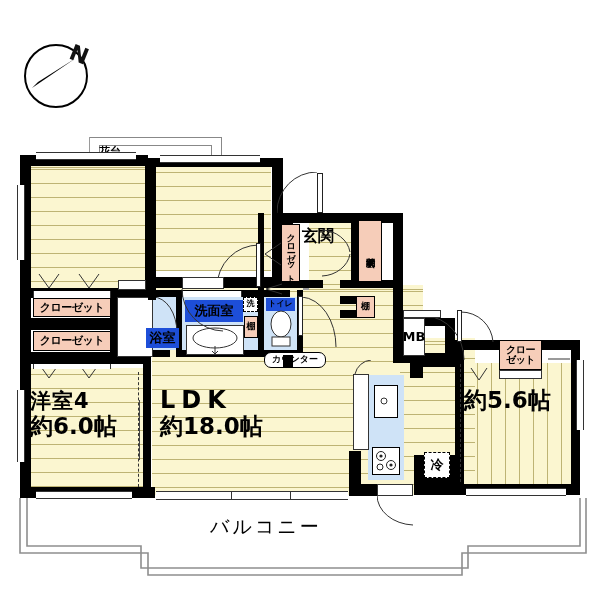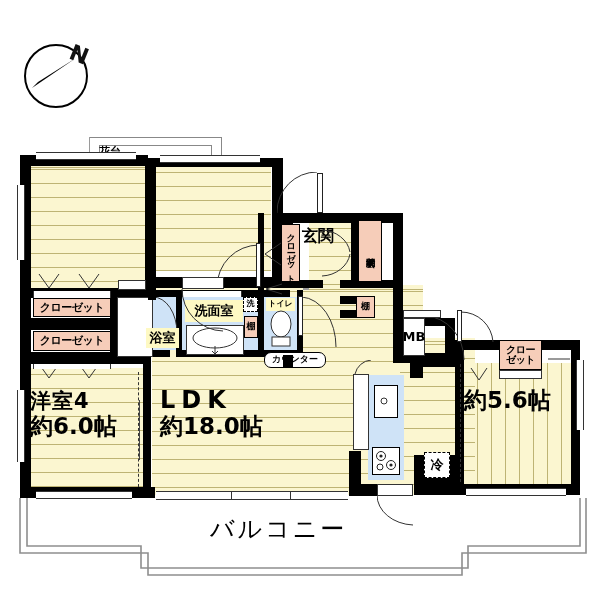--- a/index.html
+++ b/index.html
@@ -40,33 +40,33 @@
   .outline{position:absolute;box-sizing:border-box;border:1px solid #888;}
   .box{position:absolute;box-sizing:border-box;border:1px solid #000;background:#fff;}
   .boxnb{position:absolute;box-sizing:border-box;background:#fff;}
 
   
   .lbl{position:absolute;line-height:1.12;white-space:nowrap;color:#000;}
   .r-name{font-size:21px;font-weight:700;letter-spacing:1px;}
   .r-size{font-size:23px;font-weight:700;letter-spacing:0px;}
   .ldk-name{font-size:24px;font-weight:700;letter-spacing:6px;}
   .small{font-size:11px;font-weight:700;}
-  .balc{font-size:24px;font-weight:400;letter-spacing:3px;}
+  .balc{font-size:19px;font-weight:400;letter-spacing:3px;}
 
   
   .pink{
     position:absolute;box-sizing:border-box;background:#f6cdb9;
     border:1px solid #000;display:flex;align-items:center;justify-content:center;
     text-align:center;line-height:1.05;color:#000;font-weight:700;
   }
   .pink.v{writing-mode:vertical-rl;text-orientation:upright;letter-spacing:0px;}
 
   
   .bluetag{
-    position:absolute;box-sizing:border-box;background:#fef9c3;
+    position:absolute;box-sizing:border-box;background:#1d4ed8;
     display:flex;align-items:center;justify-content:center;text-align:center;
     color:#000;font-weight:700;line-height:1.05;
   }
 
   .whitetag{
     position:absolute;box-sizing:border-box;background:#ffffff;border:1px solid #000;
     display:flex;align-items:center;justify-content:center;text-align:center;
     color:#000;font-weight:700;line-height:1.05;
   }
   .whitetag.rnd{border-radius:7px;}

